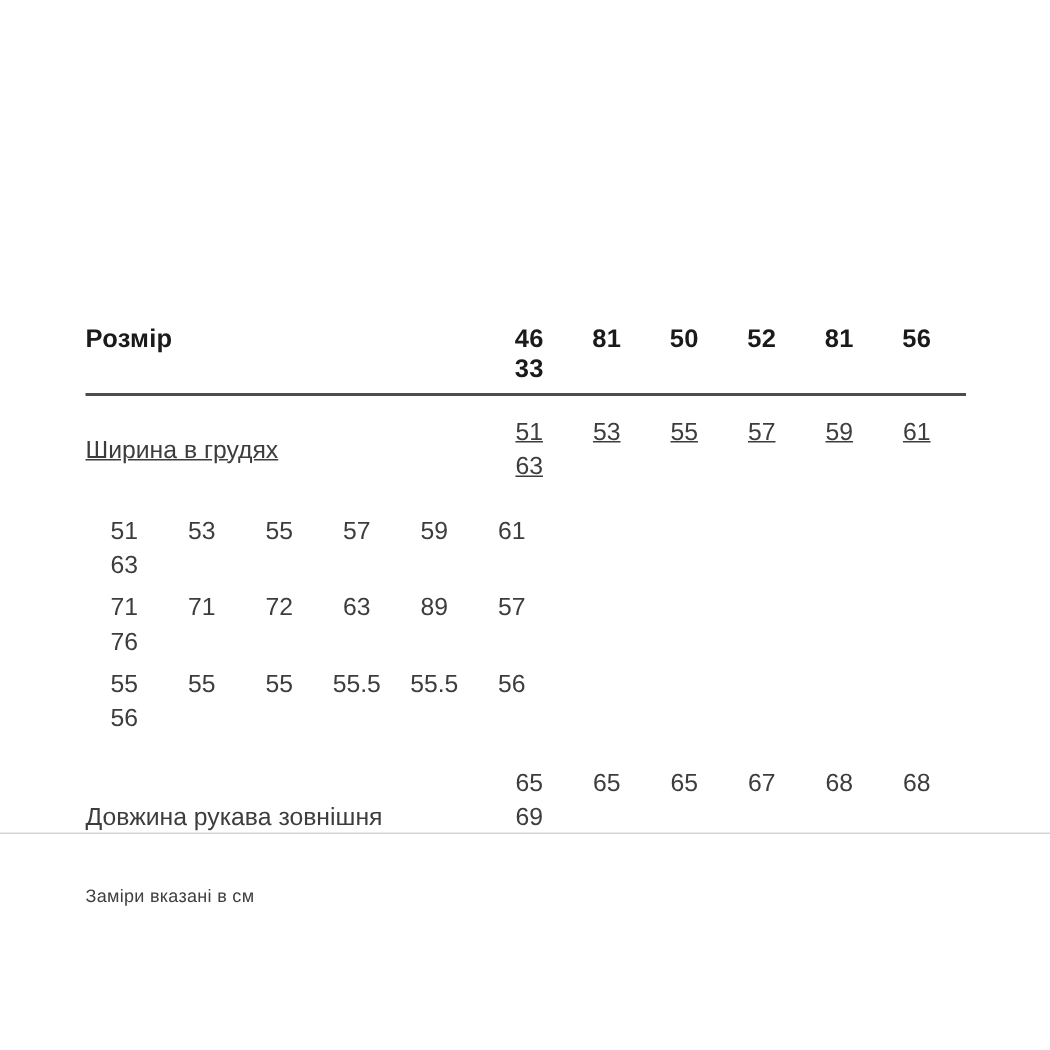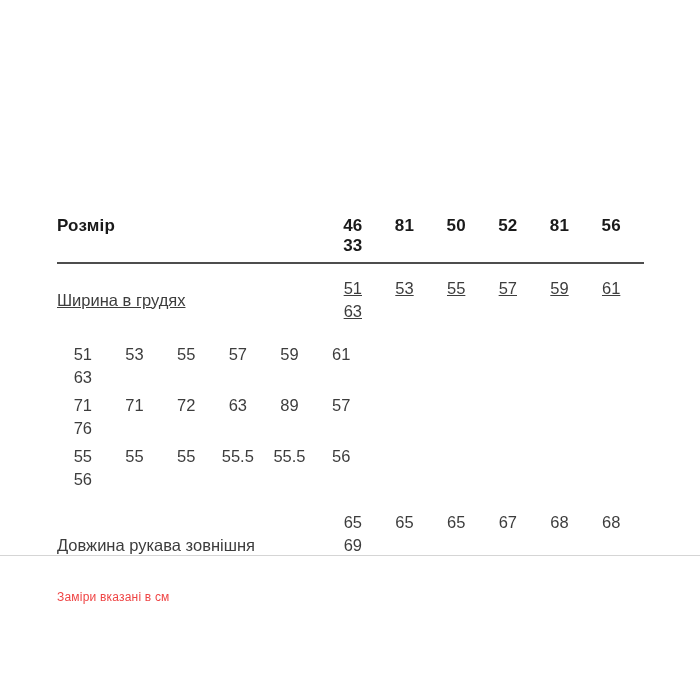--- a/index.html
+++ b/index.html
@@ -58,21 +58,21 @@
   .t-cell {
     text-align: center;
     line-height: 23px;
     font-variant-numeric: tabular-nums;
   }
   .t-header .t-cell { line-height: 20px; }
 
   .t-note {
     margin-top: 33px;
     font-size: 12px;
-    color: #ef4444;
+    color: #404040;
     letter-spacing: 0.2px;
   }
 
   .page-divider {
     position: absolute;
     left: 0;
     top: 555px;
     width: 700px;
     height: 1px;
     background: #d5d5d5;

